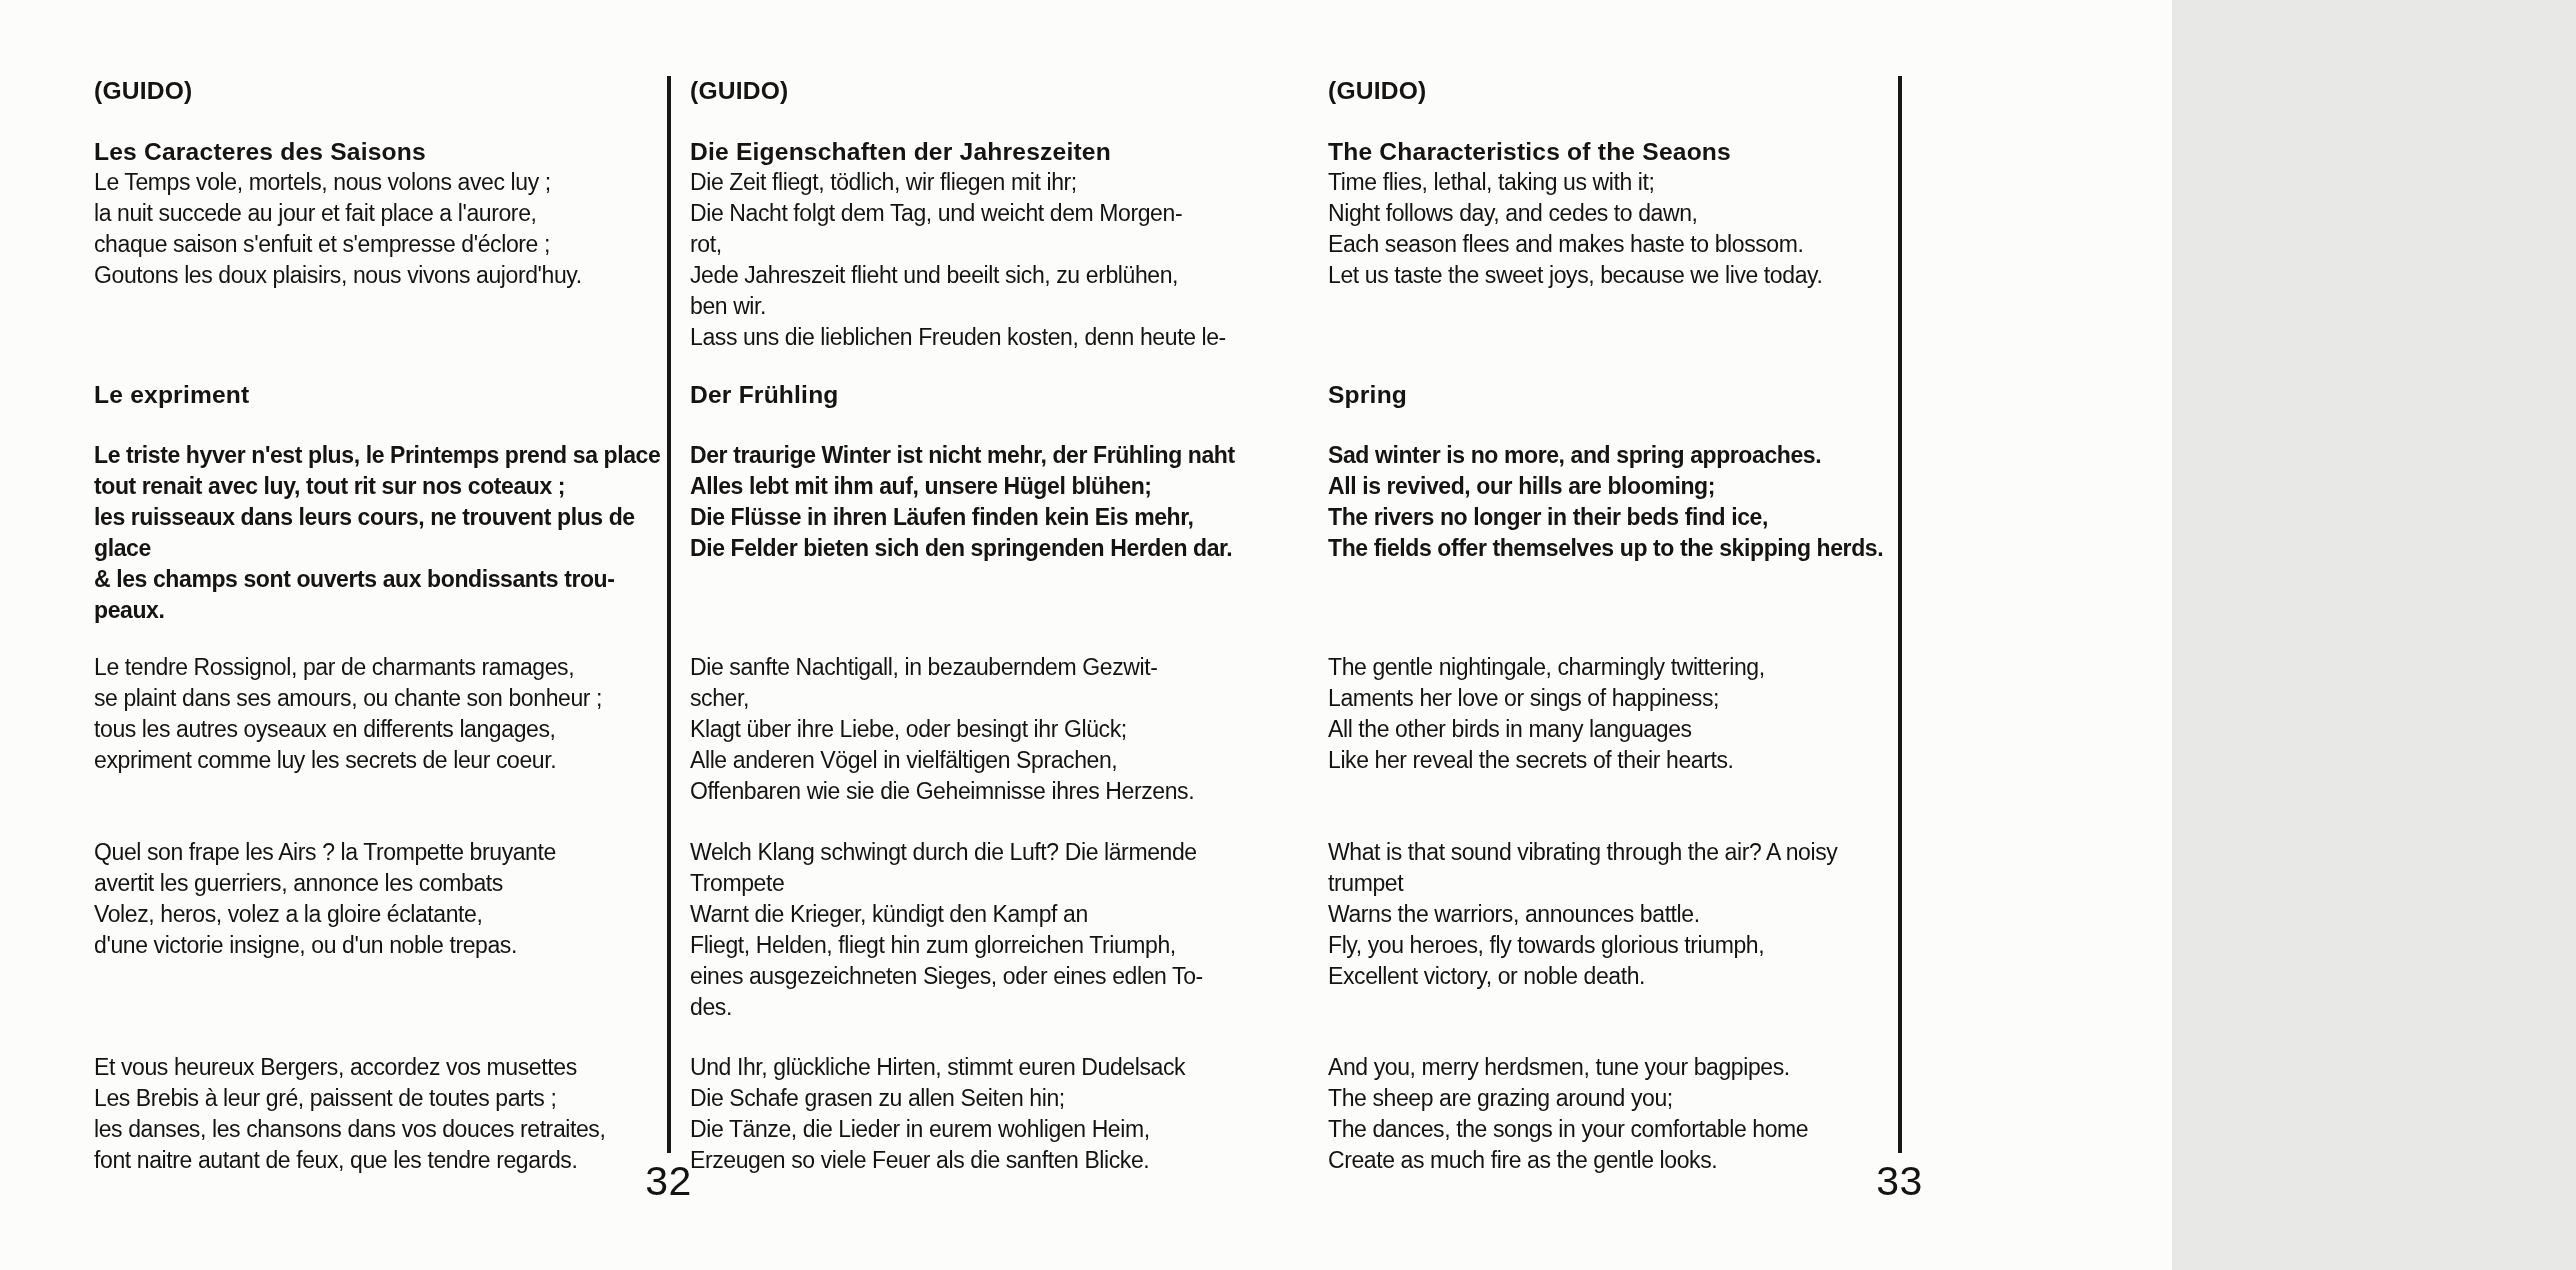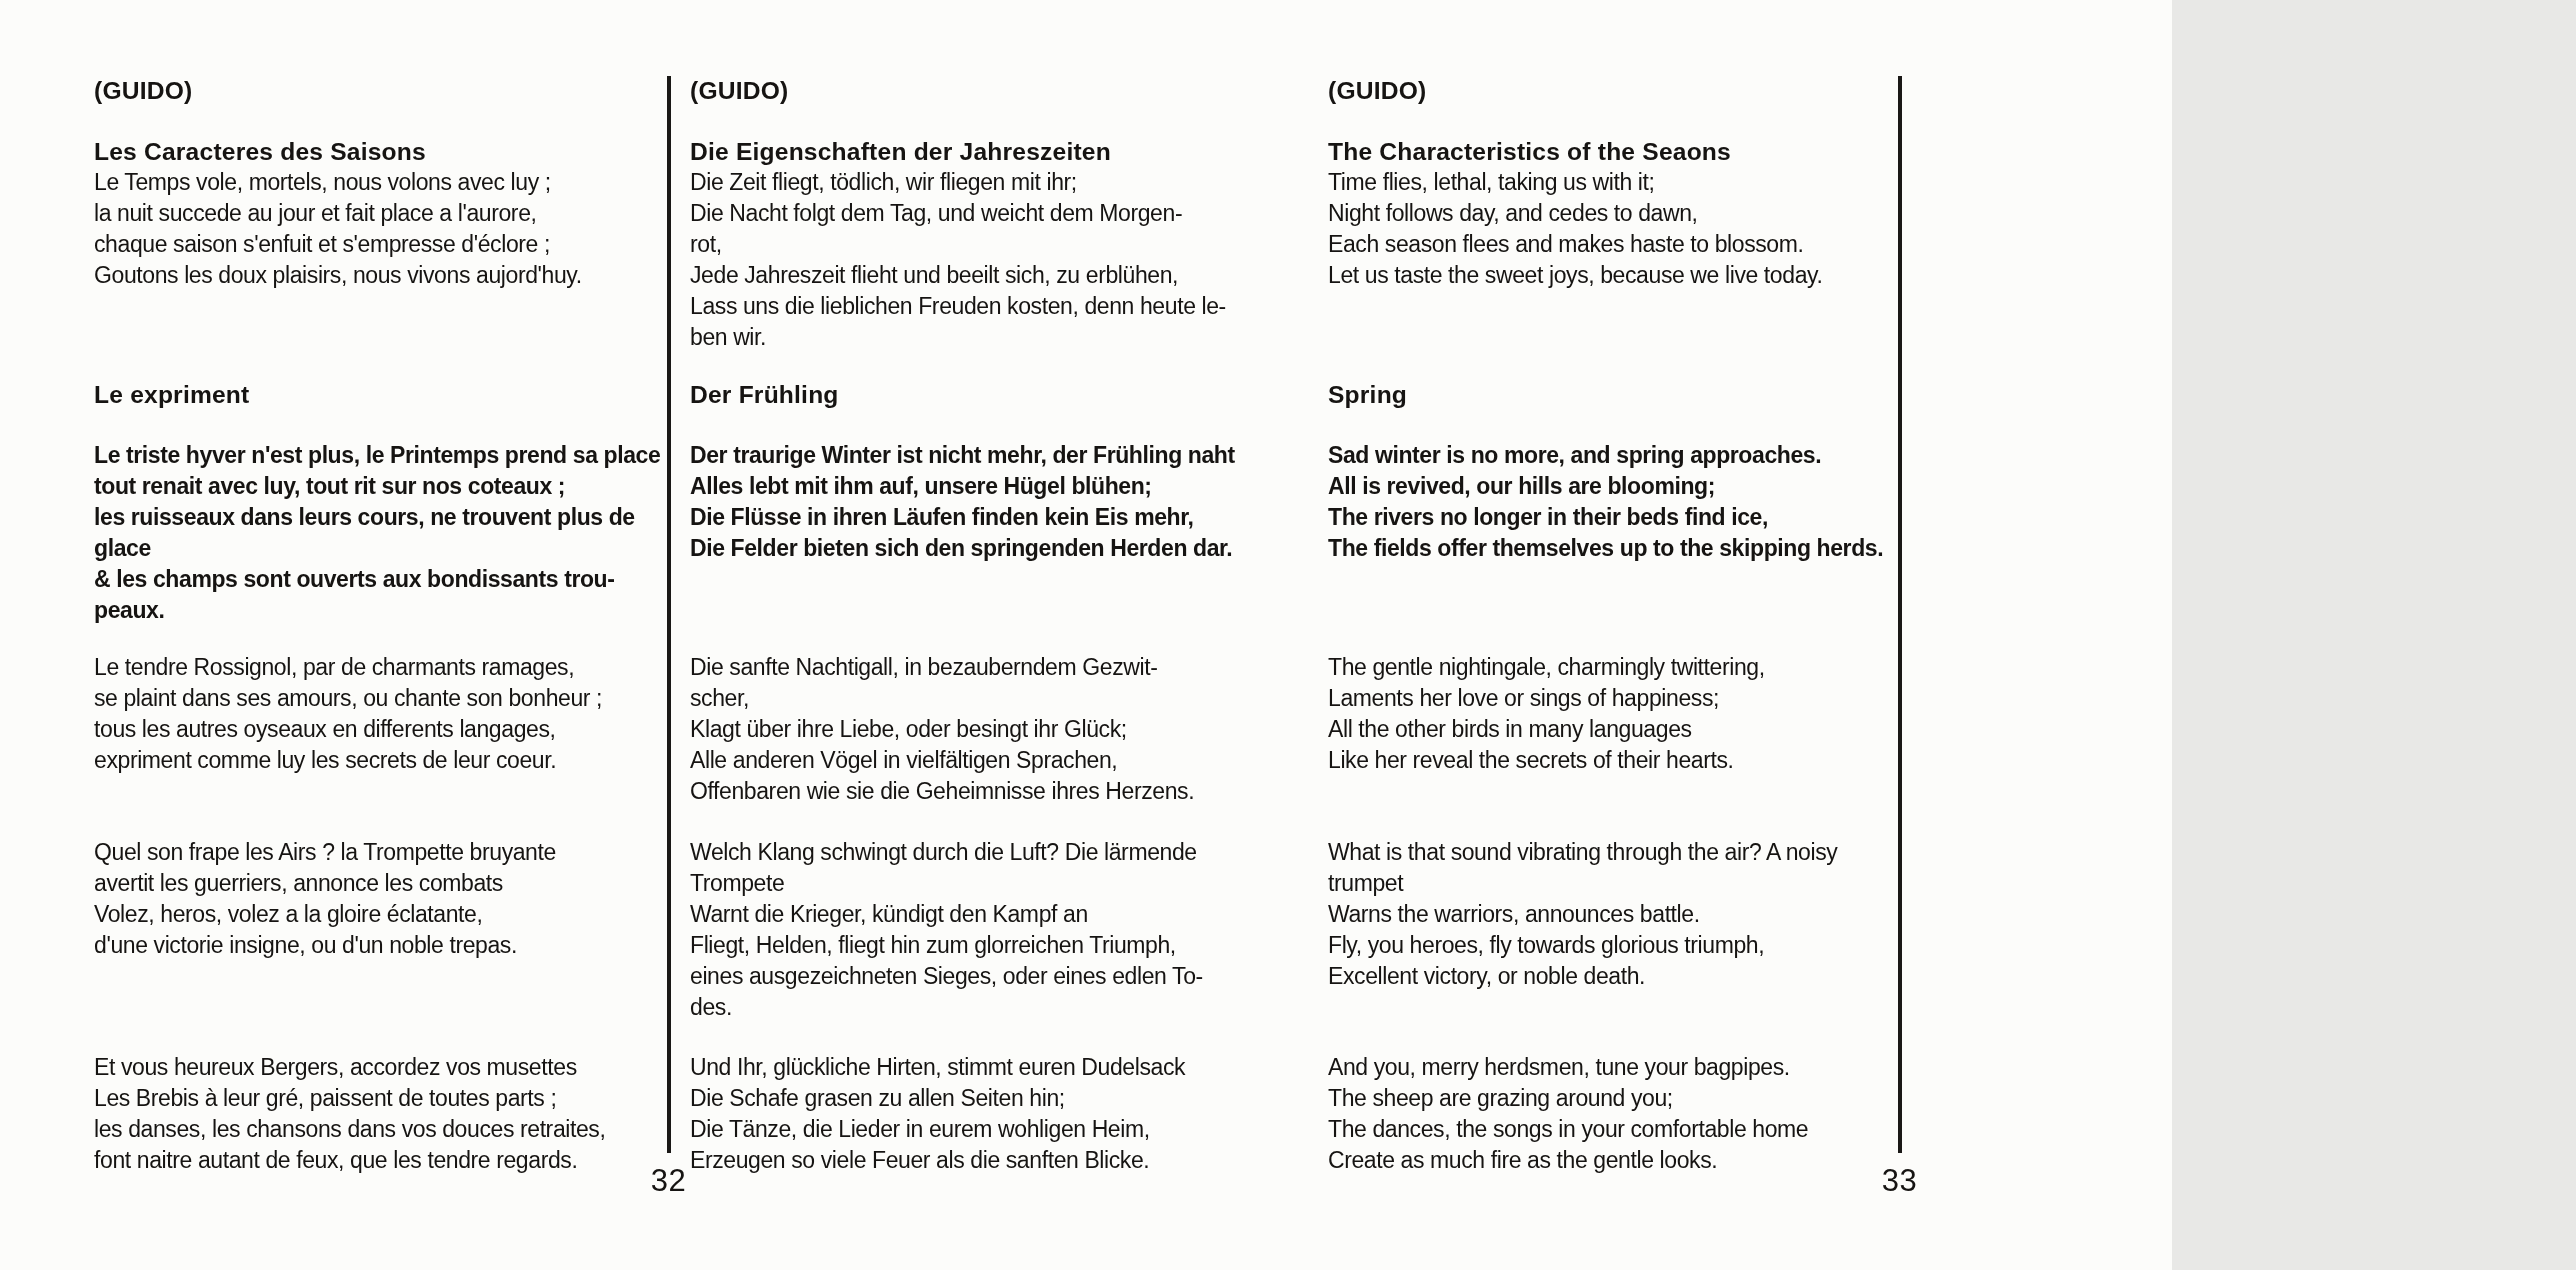--- a/index.html
+++ b/index.html
@@ -48,21 +48,21 @@
     background: #1a1816;
   }
   #divider-1 { left: 667px; }
   #divider-2 { left: 1898px; }
 
   .page-number {
     position: absolute;
     top: 1163px;
     width: 109px;
     text-align: center;
-    font-size: 31px;
+    font-size: 41px;
     line-height: 36px;
     letter-spacing: 0.5px;
   }
   #page-number-left  { left: 614px; }
   #page-number-right { left: 1845px; }
 </style>
 </head>
 <body>
 
 <div class="canvas">
@@ -111,22 +111,22 @@
 
   <section class="col" id="col-german">
     <div class="block speaker-block heading">(GUIDO)</div>
     <div class="block intro-block">
       <div class="heading">Die Eigenschaften der Jahreszeiten</div>
       <div>
           <div class="line">Die Zeit fliegt, tödlich, wir fliegen mit ihr;</div>
           <div class="line">Die Nacht folgt dem Tag, und weicht dem Morgen-</div>
           <div class="line">rot,</div>
           <div class="line">Jede Jahreszeit flieht und beeilt sich, zu erblühen,</div>
+          <div class="line">ben wir.</div>
           <div class="line">Lass uns die lieblichen Freuden kosten, denn heute le-</div>
-          <div class="line">ben wir.</div>
         </div>
     </div>
     <div class="block season-block heading">Der Frühling</div>
     <div class="block stanza-a">
         <div class="line">Der traurige Winter ist nicht mehr, der Frühling naht</div>
         <div class="line">Alles lebt mit ihm auf, unsere Hügel blühen;</div>
         <div class="line">Die Flüsse in ihren Läufen finden kein Eis mehr,</div>
         <div class="line">Die Felder bieten sich den springenden Herden dar.</div>
       </div>
     <div class="block stanza-b">

